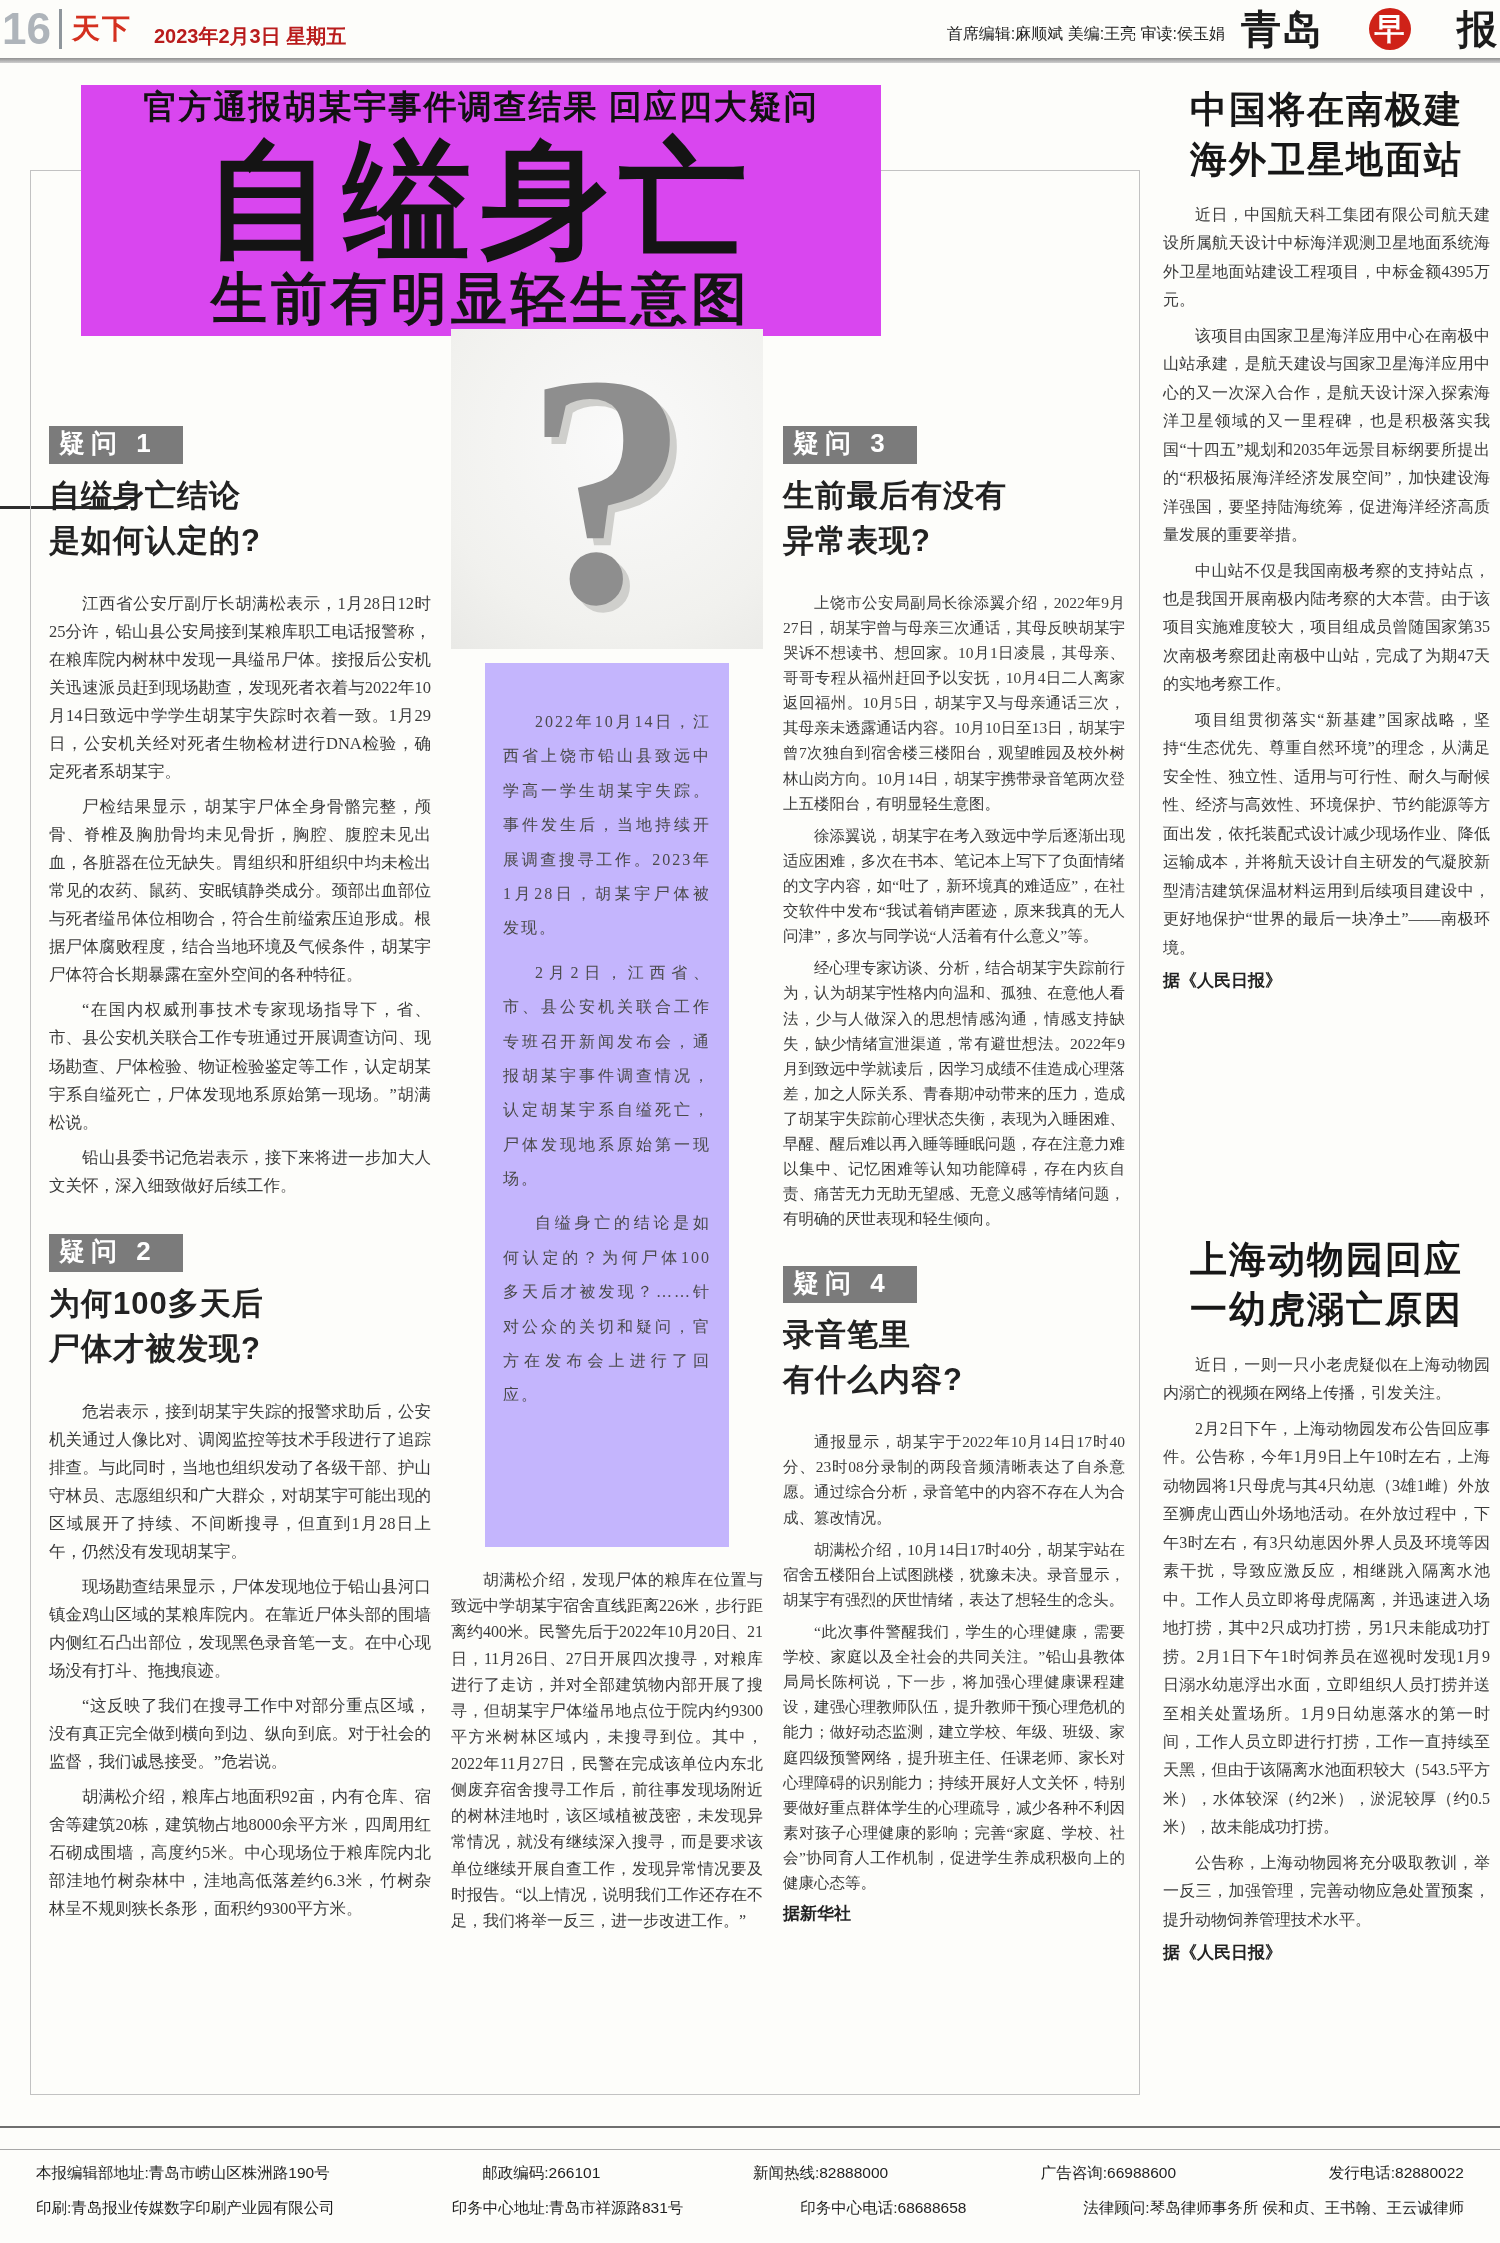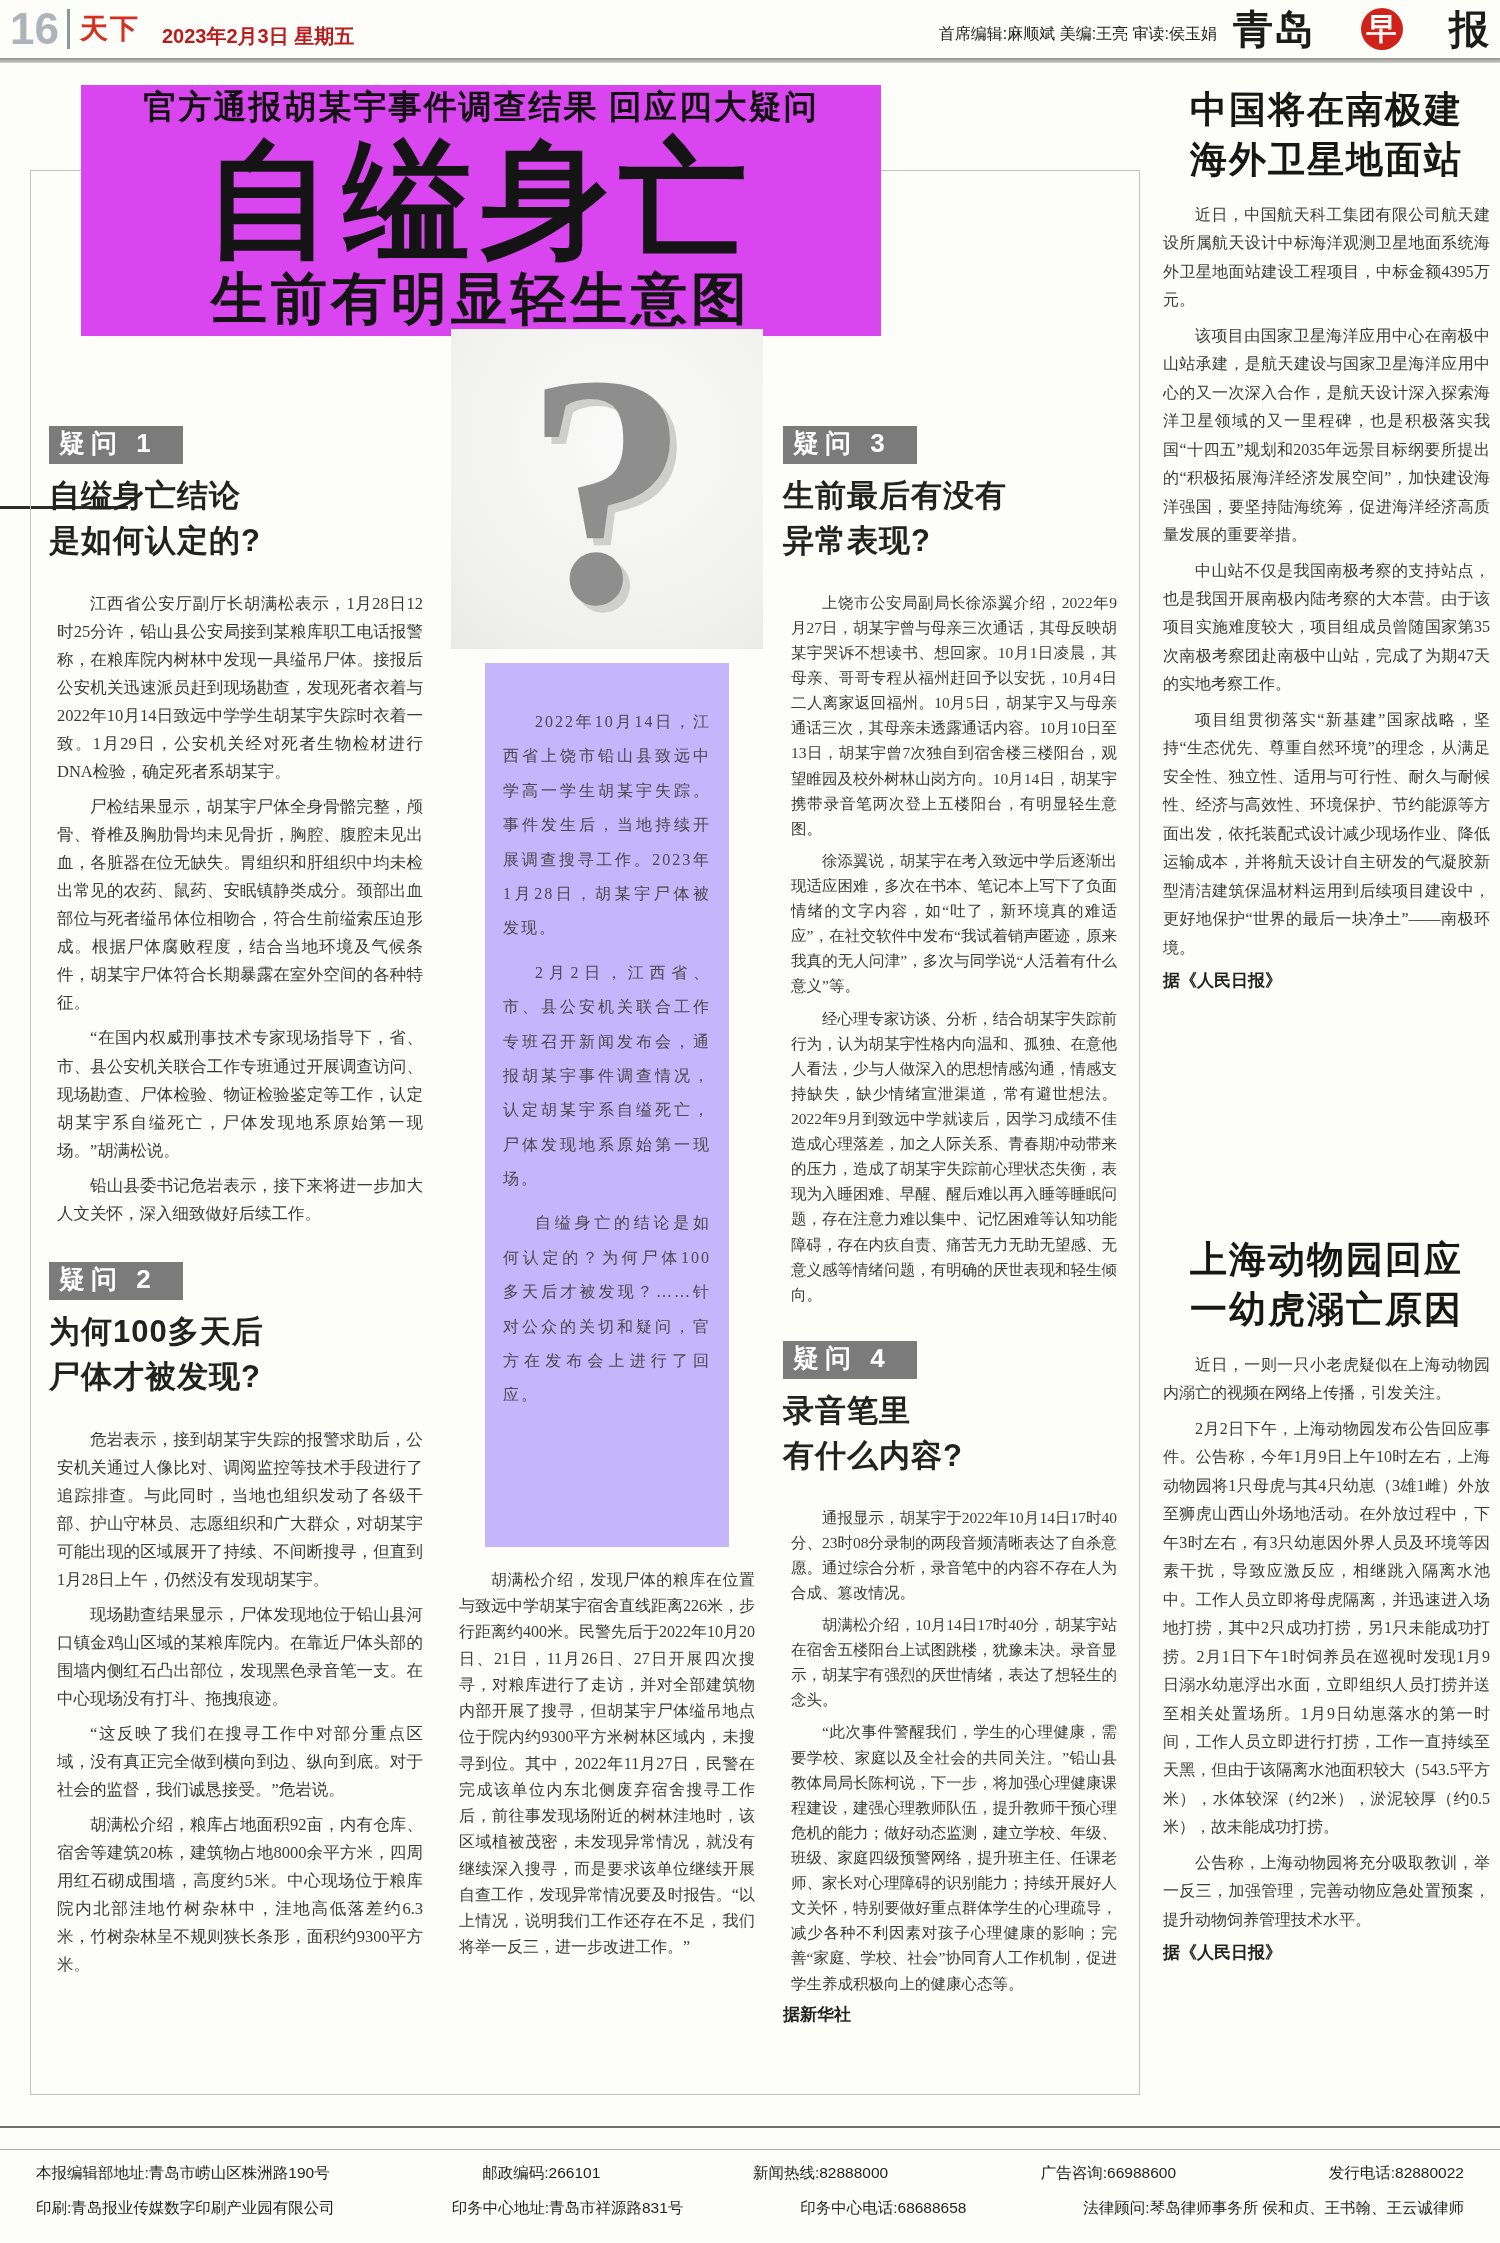--- a/index.html
+++ b/index.html
@@ -1,20 +1,20 @@
 <!DOCTYPE html>
 <html><head>
 <meta charset="utf-8">
 <style>
   html,body{margin:0;padding:0;}
   body{width:1500px;height:2243px;background:#fdfdfa;font-family:"Liberation Serif","DejaVu Serif",serif;color:#333;overflow:hidden;}
   #page{position:relative;width:1500px;height:2243px;overflow:hidden;}
 
   
-  .hdr{position:absolute;top:0;left:0;right:0;height:58px;display:flex;align-items:center;padding:0 10px;box-sizing:border-box;}
+  .hdr{position:absolute;top:0;left:0;right:0;height:58px;display:flex;align-items:center;padding:0 2px;box-sizing:border-box;}
   .pageno{font-family:"Liberation Sans",sans-serif;font-size:44px;font-weight:bold;color:#aeb4ba;line-height:1;}
   .hdr-div{width:3px;height:40px;background:#8f969c;margin:0 10px 0 8px;}
   .section{font-family:"Liberation Sans",sans-serif;font-size:28px;font-weight:bold;color:#d4301f;line-height:1;letter-spacing:2px;}
   .hdr-date{font-family:"Liberation Sans",sans-serif;font-size:20px;color:#b91c1c;margin-left:22px;margin-top:14px;font-weight:bold;}
   .hdr-spacer{flex:1;}
   .editors{font-family:"Liberation Sans",sans-serif;font-size:16px;color:#1d1d1d;margin-right:16px;margin-top:10px;}
   .masthead{font-family:"Liberation Sans",sans-serif;font-size:40px;font-weight:bold;color:#1c1c1c;line-height:1;letter-spacing:1px;display:flex;align-items:center;gap:44px;}
   .mast-zao{display:inline-flex;align-items:center;justify-content:center;background:#cf2218;color:#fff;width:42px;height:42px;border-radius:50%;font-size:30px;margin:0 2px;}
   .top-rule{position:absolute;top:58px;left:0;right:0;height:5px;background:linear-gradient(#909090,#cfcfcf);}
   .dash-rule{position:absolute;left:0;top:506px;width:128px;height:3px;background:#2e2e2e;}
@@ -27,21 +27,21 @@
   .sub-title{margin:2px 0 0;font-size:56px;font-weight:900;color:#141414;letter-spacing:4px;line-height:1.1;}
 
   .col{position:absolute;box-sizing:border-box;}
   .col1{left:18px;top:255px;width:382px;}
   .col2{left:420px;top:158px;width:312px;}
   .col3{left:752px;top:255px;width:342px;}
 
   .q-badge{display:inline-block;background:#7b7b7b;color:#fff;font-family:"Liberation Sans",sans-serif;font-size:26px;font-weight:bold;letter-spacing:6px;padding:3px 26px 5px 10px;line-height:1.15;}
   .q-title{margin:10px 0 26px;font-family:"Liberation Sans",sans-serif;font-size:31px;font-weight:bold;color:#222;line-height:1.45;white-space:pre-line;letter-spacing:1px;}
   .q-sec{margin-top:34px;}
-  .col p{margin:0 8px 7px;text-indent:2em;text-align:justify;}
+  .col p{margin:0 0 7px;text-indent:2em;text-align:justify;}
   .col1 p{font-size:16.5px;line-height:1.7;color:#3a3a3a;}
   .col3 p{font-size:15.5px;line-height:1.62;color:#3a3a3a;}
   .credit{font-family:"Liberation Sans",sans-serif;font-weight:bold;font-size:17px;color:#222;text-align:left;}
 
   
   .photo{height:320px;display:flex;align-items:center;justify-content:center;background:radial-gradient(circle at 55% 35%,#fafafa 0%,#f1f1ee 70%,#e9e9e6 100%);}
   .qmark{font-size:330px;font-weight:900;line-height:0.9;color:#8e8e8e;text-shadow:7px 7px 0 #cfcfcc;font-family:"Liberation Serif",serif;}
   .graybox{width:208px;margin:14px auto 0;background:#c4b5fd;padding:42px 18px;box-sizing:content-box;min-height:800px;}
   .graybox p{margin:0 0 10px;text-indent:2em;text-align:justify;font-size:16px;line-height:2.15;letter-spacing:2px;color:#4a4a4a;}
   .col2 .mid{margin-top:20px;font-size:16px;line-height:1.64;color:#3a3a3a;}

